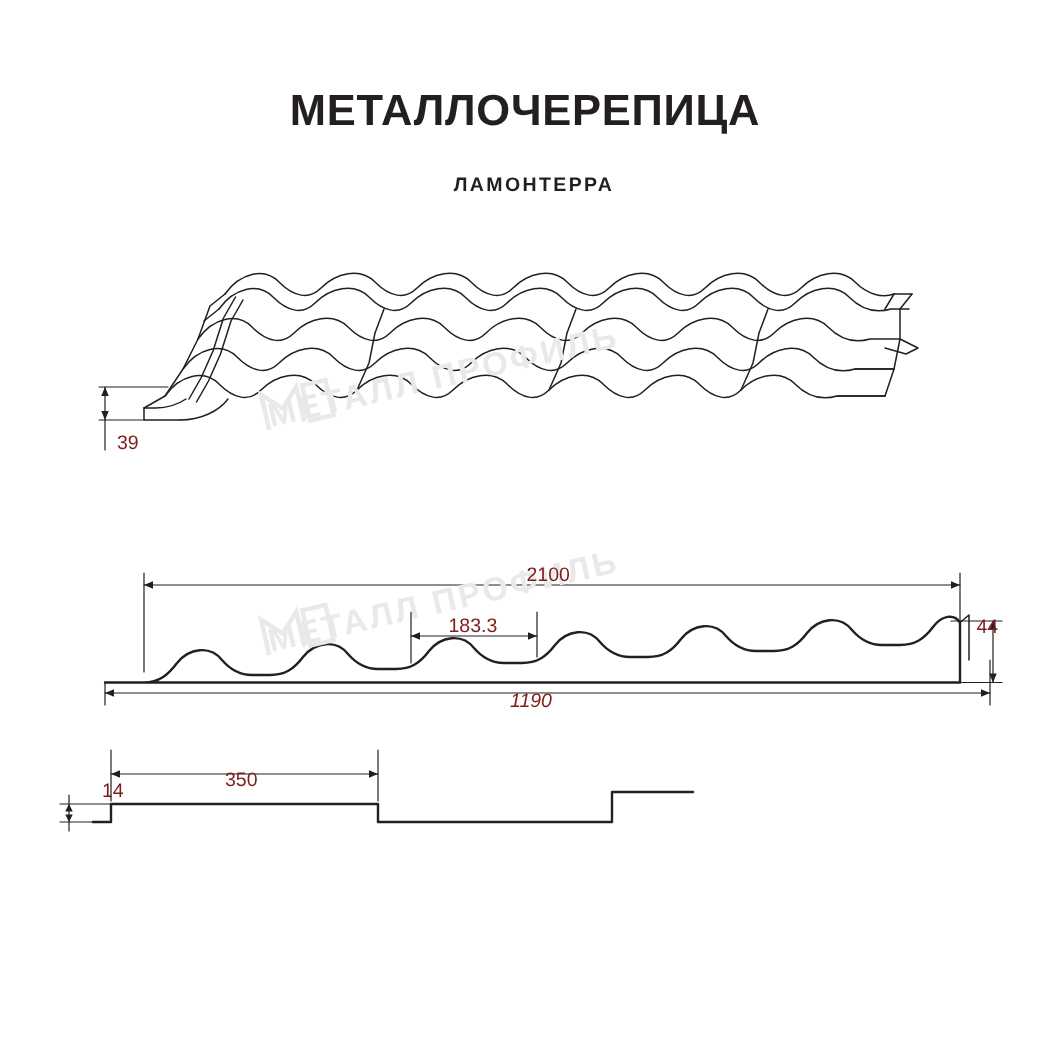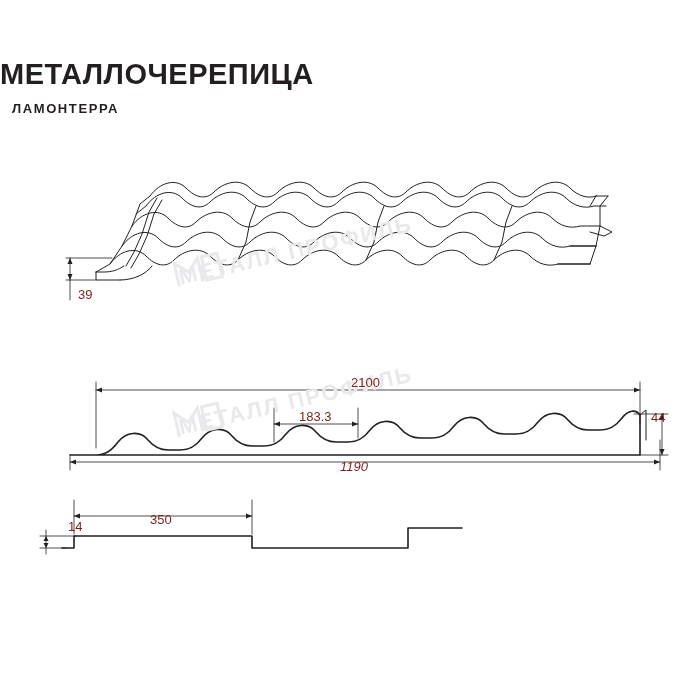--- a/index.html
+++ b/index.html
@@ -20,32 +20,32 @@
     left: 0;
     top: 0;
     width: 700px;
     height: 700px;
   }
   .title-block {
     position: absolute;
     left: 0;
     top: 57px;
     width: 700px;
-    text-align: left;
+    text-align: center;
     pointer-events: none;
   }
   .title-main {
     font-size: 29px;
     font-weight: bold;
     letter-spacing: 0.5px;
     line-height: 34px;
     color: #231f20;
   }
   .title-sub {
-    margin-top: 10px;
+    margin-top: 24px;
     font-size: 13px;
     font-weight: bold;
     letter-spacing: 1.6px;
     color: #231f20;
     padding-left: 12px;
   }
   .wm {
     position: absolute;
     color: #e9e9ec;
     font-weight: bold;

